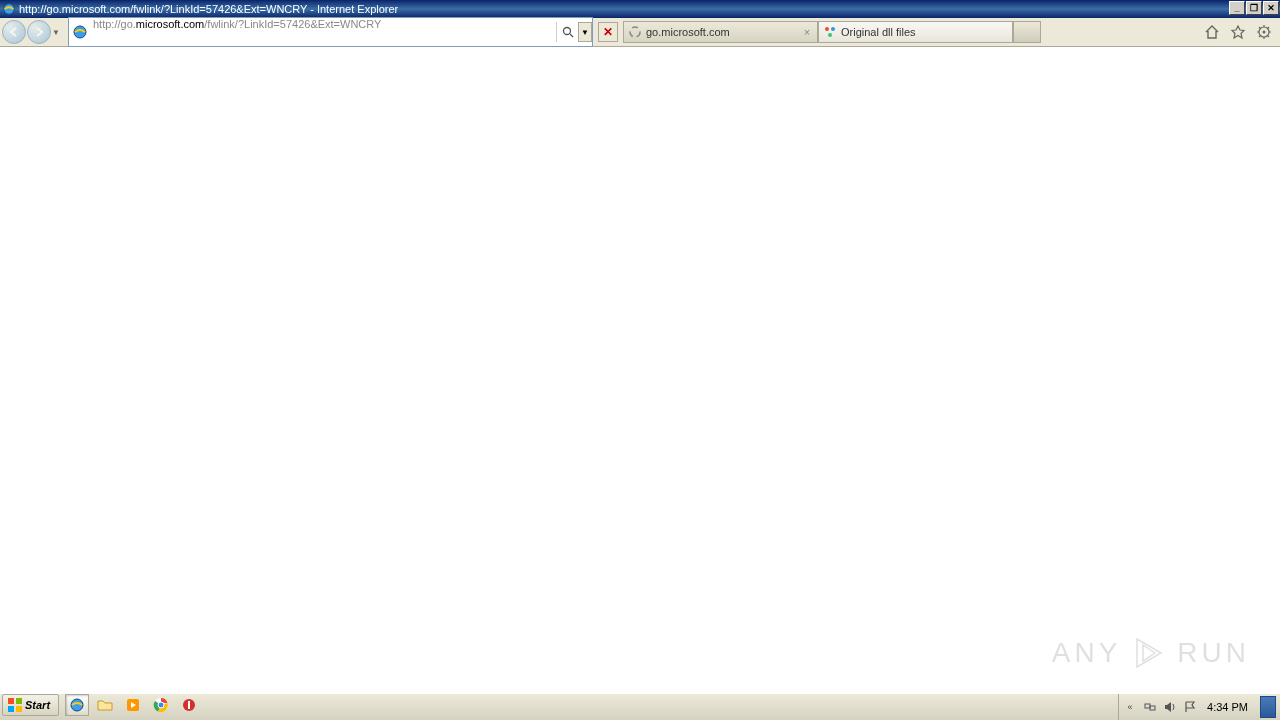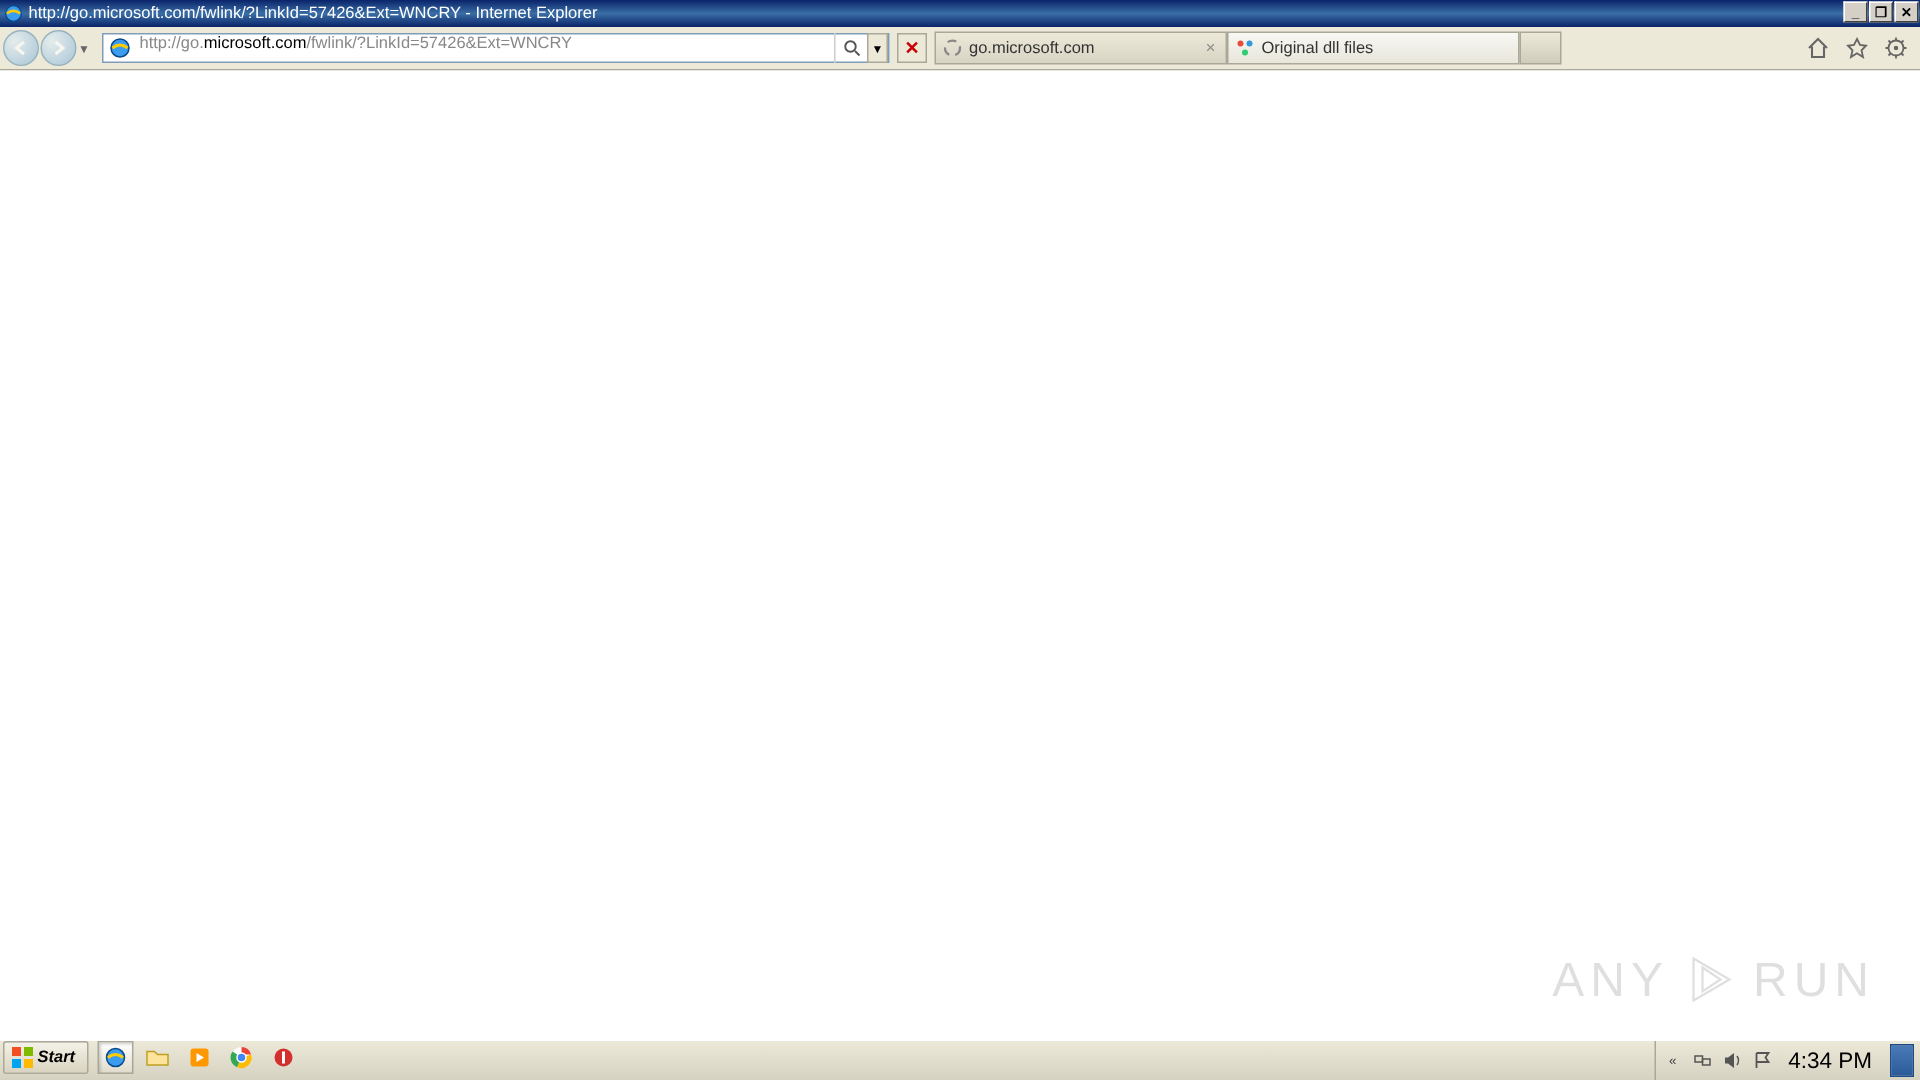--- a/index.html
+++ b/index.html
@@ -11,53 +11,53 @@
 .titlebar-text { font-weight: normal; flex: 1; white-space: nowrap; overflow: hidden; }
 .window-controls { display: flex; height: 100%; }
 .window-btn { width: 16px; height: 14px; background: #d4d0c8; border: 1px solid #fff; border-right-color: #404040; border-bottom-color: #404040; margin: 1px 1px 0 0; display: flex; align-items: center; justify-content: center; font-size: 9px; font-weight: bold; color: #000; cursor: default; }
 
 
 .toolbar { height: 29px; background: #ece9d8; border-bottom: 1px solid #aca899; display: flex; align-items: center; padding: 0 2px; gap: 2px; }
 .nav-buttons { display: flex; align-items: center; gap: 1px; margin-right: 4px; }
 .nav-btn { width: 24px; height: 24px; border-radius: 50%; background: radial-gradient(circle at 30% 30%, #e0eff8, #b0d0e8, #7ab0d8); border: 1px solid #6090b0; display: flex; align-items: center; justify-content: center; cursor: default; opacity: 0.6; }
 .nav-btn svg { width: 12px; height: 12px; }
 .nav-dropdown { width: 10px; color: #666; font-size: 8px; }
-.address-wrap { flex: 0 0 525px; display: flex; align-items: center; height: 20px; background: #fff; border: 1px solid #7f9db9; }
+.address-wrap { flex: 0 0 525px; display: flex; align-items: center; height: 30px; background: #fff; border: 1px solid #7f9db9; }
 .address-icon { width: 16px; height: 16px; margin: 0 3px; }
 .address-input { flex: 1; border: none; outline: none; font-size: 11px; height: 100%; padding: 0 2px; }
 .address-url .dim { color: #888; }
 .address-url .main { color: #000; }
 .search-btn { width: 22px; height: 20px; border-left: 1px solid #ccc; display: flex; align-items: center; justify-content: center; }
 .addr-drop { width: 14px; height: 20px; background: #ece9d8; border: 1px solid #aca899; display: flex; align-items: center; justify-content: center; font-size: 8px; }
 .stop-btn { width: 20px; height: 20px; border: 1px solid #aca899; background: #ece9d8; margin: 0 3px; display: flex; align-items: center; justify-content: center; color: #c00; font-weight: bold; font-size: 12px; }
 .tabs { display: flex; gap: 0; align-items: center; }
 .tab { height: 22px; width: 195px; background: linear-gradient(to bottom, #f8f8f4, #e8e6da); border: 1px solid #aca899; display: flex; align-items: center; padding: 0 4px; gap: 4px; cursor: default; }
 .tab.inactive { background: linear-gradient(to bottom, #ece9d8, #d8d4c4); }
 .tab-icon { width: 14px; height: 14px; flex-shrink: 0; }
 .tab-label { flex: 1; white-space: nowrap; overflow: hidden; text-overflow: ellipsis; color: #333; }
 .tab-close { width: 12px; height: 12px; color: #888; font-size: 11px; text-align: center; line-height: 12px; }
 .newtab { width: 28px; height: 22px; background: linear-gradient(to bottom, #ece9d8, #d0ccbc); border: 1px solid #aca899; }
 .right-icons { margin-left: auto; display: flex; align-items: center; gap: 10px; padding-right: 6px; }
 .right-icons svg { width: 16px; height: 16px; }
 
 
 .content { height: 646px; background: #fff; position: relative; }
 .watermark { position: absolute; right: 30px; bottom: 20px; display: flex; align-items: center; gap: 8px; opacity: 0.15; }
-.watermark-text { font-size: 32px; font-weight: 300; letter-spacing: 4px; color: #333; font-family: Arial, sans-serif; }
+.watermark-text { font-size: 28px; font-weight: 300; letter-spacing: 4px; color: #333; font-family: Arial, sans-serif; }
 .watermark-icon { width: 40px; height: 40px; }
 
 
 .taskbar { position: absolute; bottom: 0; left: 0; right: 0; height: 27px; background: linear-gradient(to bottom, #ece9d8 0%, #d6d2c2 100%); border-top: 1px solid #fff; display: flex; align-items: flex-start; }
 .start-btn { height: 22px; padding: 0 8px 0 4px; margin: 0 2px; background: linear-gradient(to bottom, #f4f2e8, #d8d4c0); border: 1px solid #aca899; border-radius: 2px; display: flex; align-items: center; gap: 2px; font-weight: bold; font-style: italic; cursor: default; }
 .taskbar-apps { display: flex; align-items: center; gap: 4px; margin-left: 4px; }
 .taskbar-app { width: 24px; height: 22px; display: flex; align-items: center; justify-content: center; cursor: default; }
 .taskbar-app.active { background: linear-gradient(to bottom, #fff, #e0dccc); border: 1px solid #aca899; box-shadow: inset 1px 1px 2px rgba(0,0,0,0.2); }
 .systray { margin-left: auto; display: flex; align-items: center; gap: 6px; padding: 0 4px; height: 100%; border-left: 1px solid #aca899; }
 .systray-icon { width: 14px; height: 14px; display: flex; align-items: center; justify-content: center; }
-.clock { font-size: 15px; padding: 0 4px; color: #000; }
+.clock { font-size: 11px; padding: 0 4px; color: #000; }
 .desktop-peek { width: 16px; height: 22px; background: linear-gradient(to bottom, #4a7ab8, #2a5a98); border: 1px solid #1a4a88; margin-left: 2px; }
 </style>
 </head>
 <body>
 
 <div class="titlebar">
   <svg class="titlebar-icon" viewBox="0 0 16 16">
       <circle cx="8" cy="8" r="6" fill="#3b9cf0" stroke="#0a4a8a"></circle>
       <path d="M3 8 Q8 4 13 8" stroke="#fc0" stroke-width="2" fill="none"></path>
     </svg>

